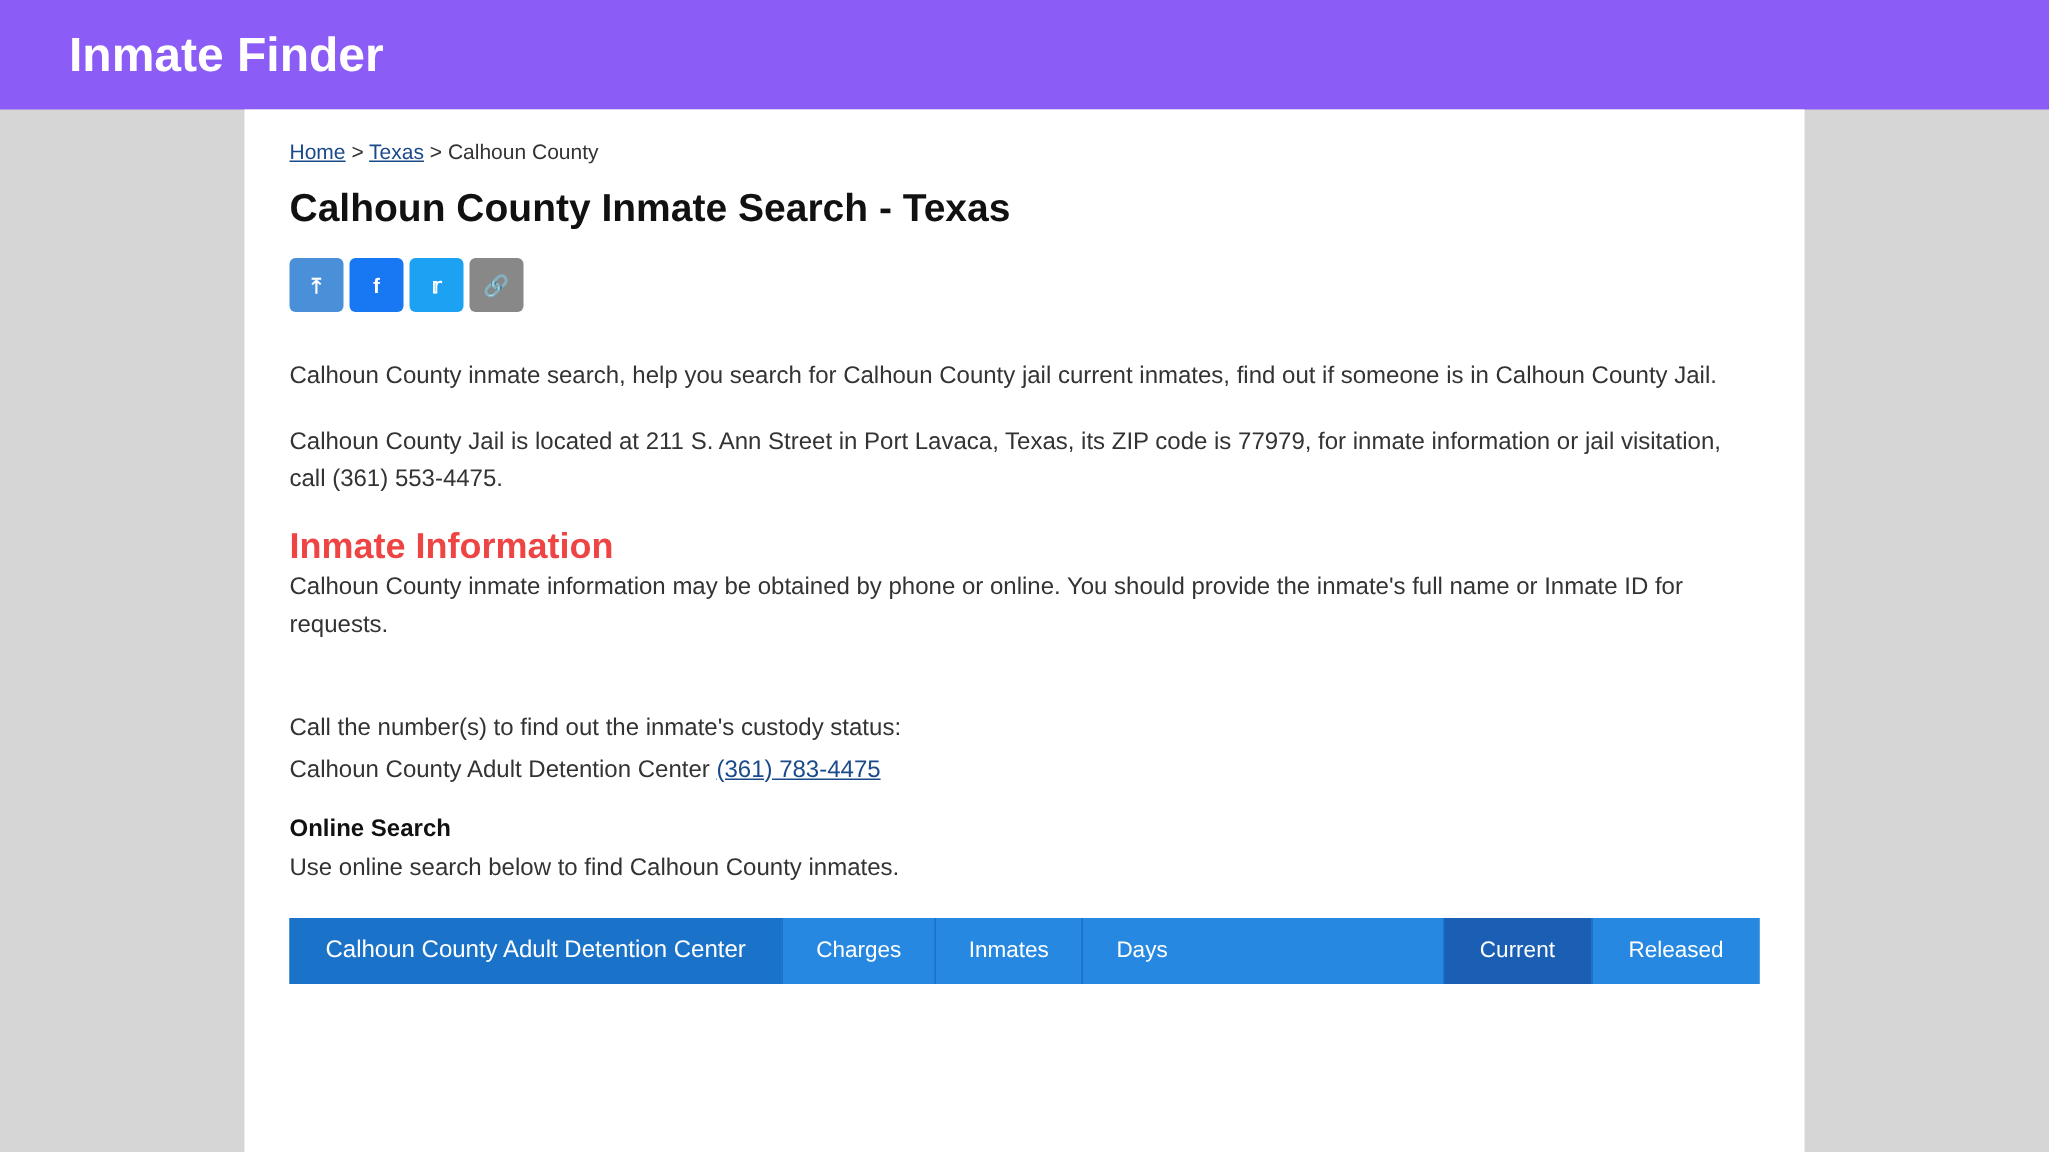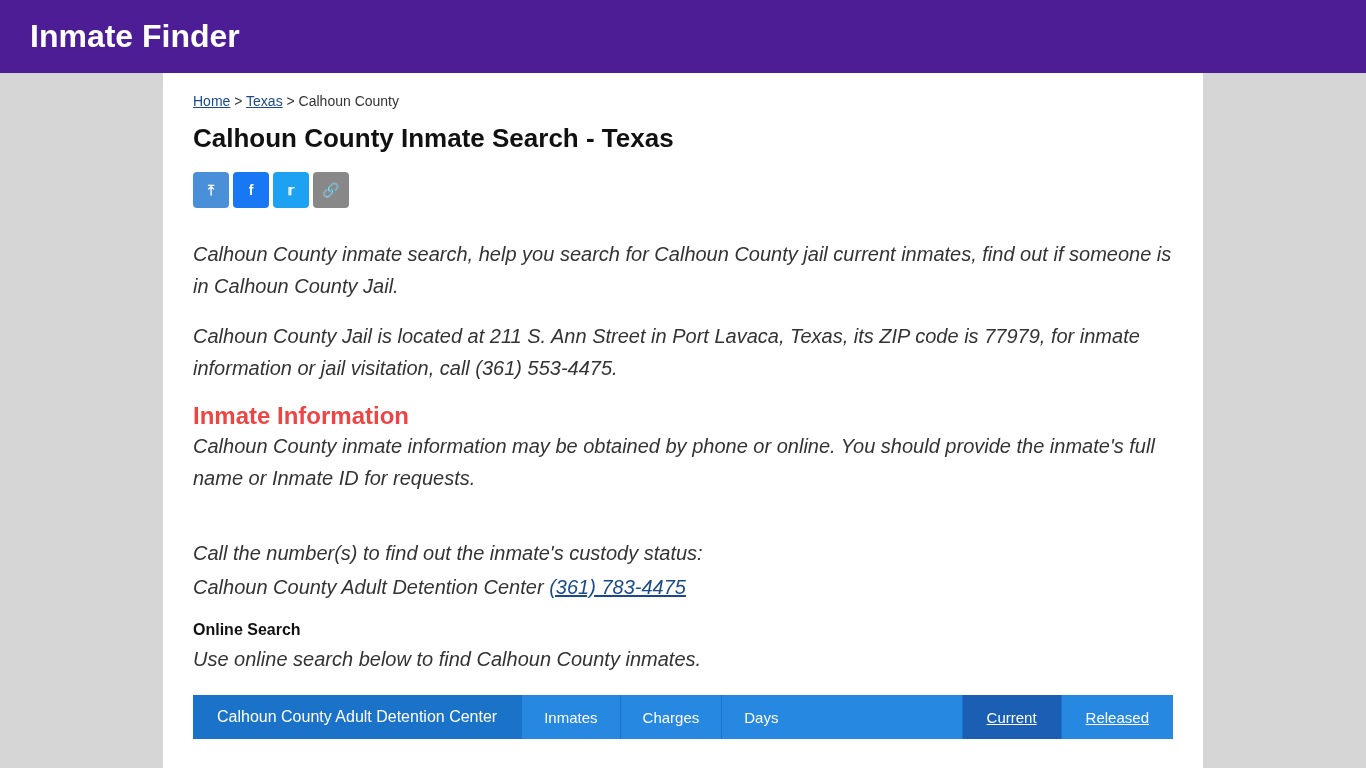--- a/index.html
+++ b/index.html
@@ -10,22 +10,22 @@
 
     body {
       font-family: Georgia, 'Times New Roman', serif;
       background-color: #d6d6d6;
       font-size: 16px;
       color: #333;
     }
 
     
     .site-header {
-      background-color: #4c1d95;
-      padding: 18px 30px;
+      background-color: #8b5cf6;
+      padding: 18px 46px;
       width: 100%;
     }
 
     .site-title {
       color: #ffffff;
       font-size: 32px;
       font-weight: bold;
       font-family: Arial, Helvetica, sans-serif;
     }
 
@@ -97,26 +97,25 @@
     .share-btn.share-twitter {
       background-color: #1da1f2;
     }
 
     .share-btn.share-link {
       background-color: #888;
     }
 
     
     .body-text {
-      font-size: 20px;
+      font-size: 16px;
       line-height: 1.6;
       color: #333;
       margin-bottom: 18px;
       font-family: Arial, Helvetica, sans-serif;
-      font-style: italic;
     }
 
     .section-heading {
       font-size: 24px;
       font-weight: bold;
       font-family: Arial, Helvetica, sans-serif;
       color: #ef4444;
       margin-bottom: 0;
       margin-top: 10px;
     }
@@ -181,21 +180,20 @@
     .tab-right-item {
       background-color: #2688e0;
       color: #fff;
       font-family: Arial, Helvetica, sans-serif;
       font-size: 15px;
       padding: 16px 24px;
       display: flex;
       align-items: center;
       cursor: pointer;
       border-left: 1px solid #1a73c8;
-      text-decoration: underline;
     }
 
     .tab-right-item.active {
       background-color: #1a5fb4;
     }
   </style>
 </head>
 <body>
 
 <header class="site-header">
@@ -247,24 +245,24 @@
   </p>
 
   <p class="sub-heading">Online Search</p>
 
   <p class="body-text">Use online search below to find Calhoun County inmates.</p>
 
   <div class="tab-bar">
     <div class="tab-bar-title">Calhoun County Adult Detention Center</div>
 
     <div class="tab-item">
+      <span>Charges</span>
+    </div>
+    <div class="tab-item">
       <span>Inmates</span>
-    </div>
-    <div class="tab-item">
-      <span>Charges</span>
     </div>
     <div class="tab-item">
       <span>Days</span>
     </div>
 
     <div class="tab-spacer"></div>
 
     <div class="tab-right-group">
       <div class="tab-right-item active">
         <span>Current</span>

